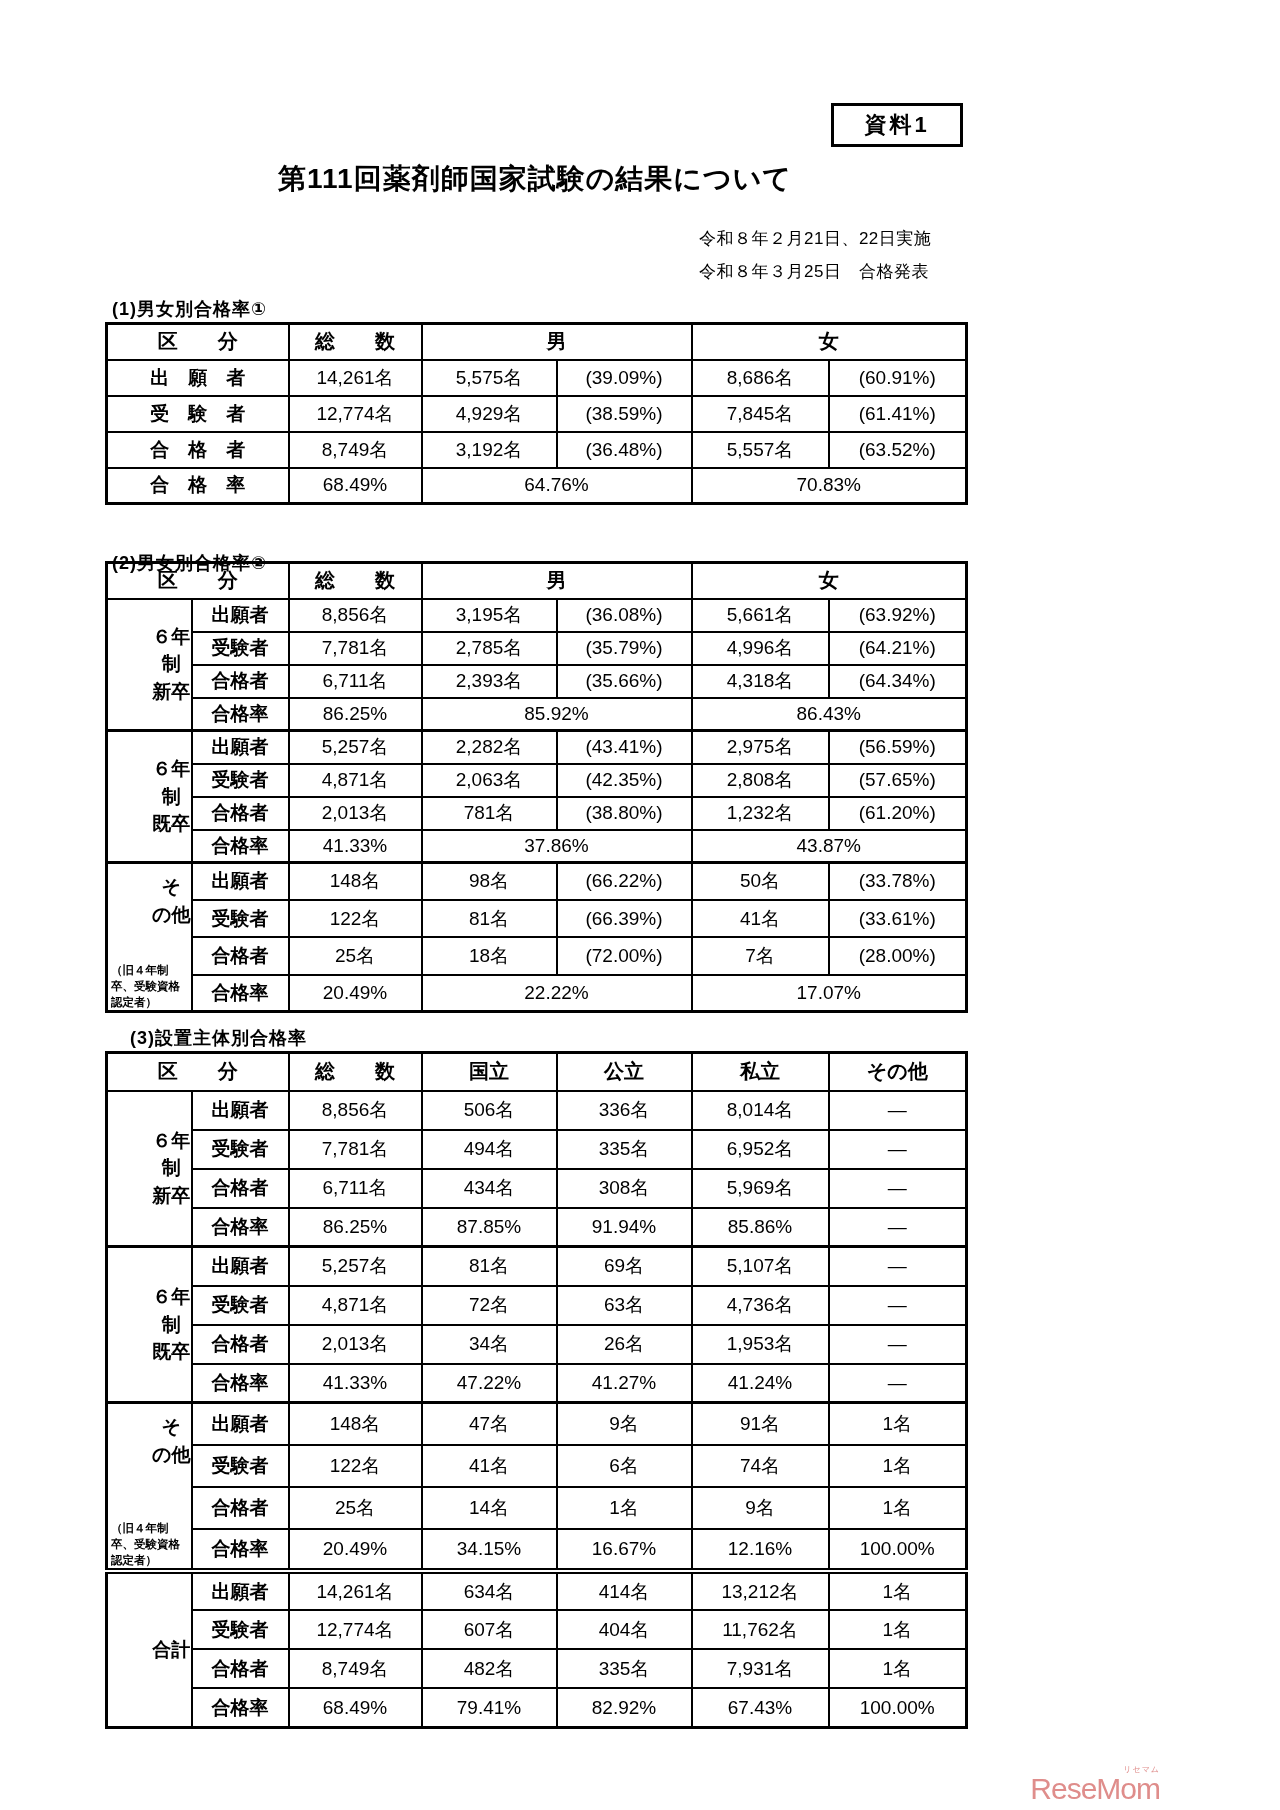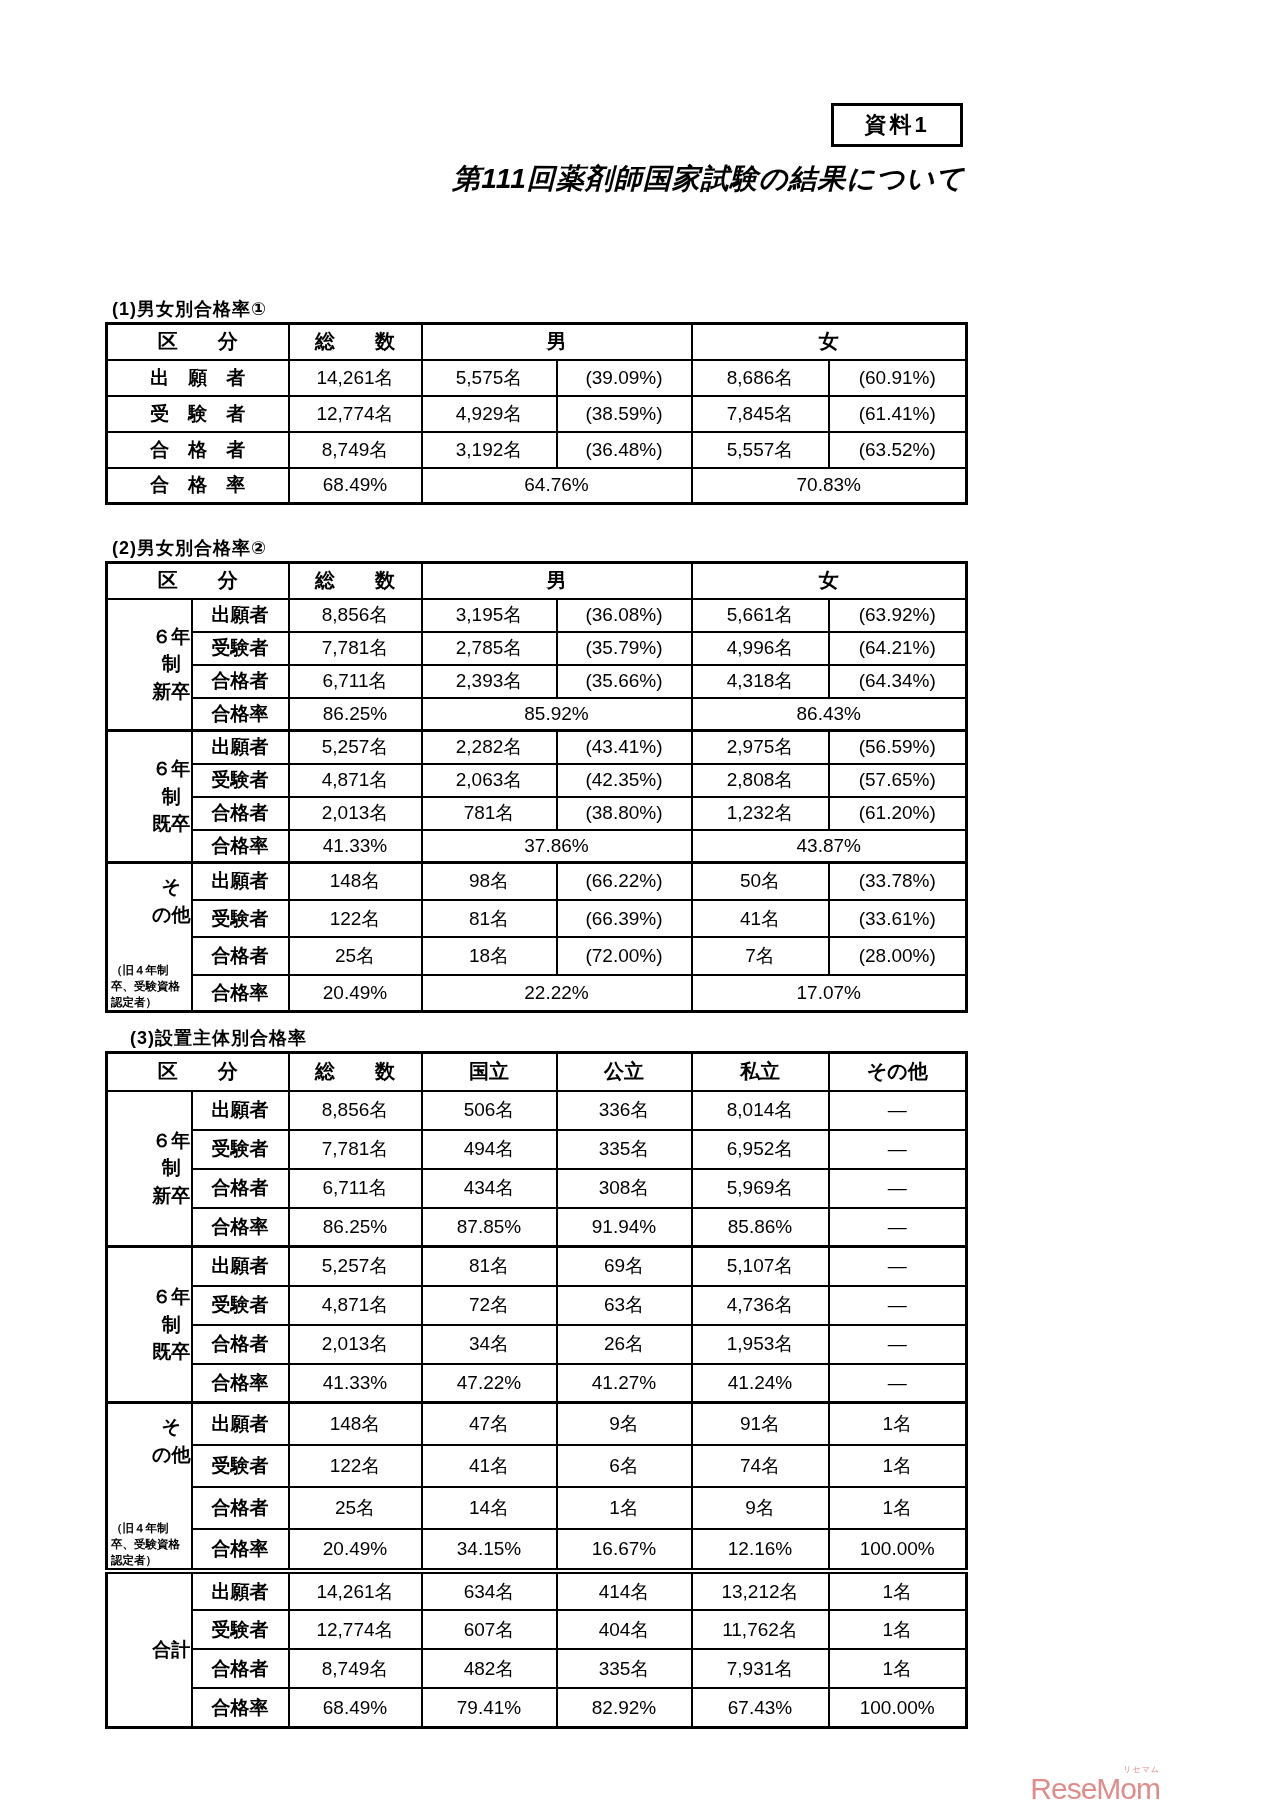--- a/index.html
+++ b/index.html
@@ -8,28 +8,28 @@
     font-family:"Liberation Sans","DejaVu Sans",sans-serif; color:#000;
     overflow:hidden;
   }
   .badge {
     position:absolute; top:103px; left:831px; width:126px; height:38px;
     border:3px solid #000; display:flex; align-items:center; justify-content:center;
     font-size:22px; font-weight:bold; letter-spacing:3px;
   }
   .title {
     position:absolute; top:160px; left:105px; width:860px; margin:0;
-    text-align:right; font-size:28px; font-weight:bold; letter-spacing:1px;font-style:italic;
+    text-align:center; font-size:28px; font-weight:bold; letter-spacing:1px;
   }
   .dates {
     position:absolute; top:222px; left:699px;
     font-size:17px; line-height:1.95; letter-spacing:0.5px;
   }
   .sec-label { position:absolute; left:112px; font-size:18px; font-weight:bold; letter-spacing:1px; }
-  .lbl1 { top:297px; } .lbl2 { top:536px; } .lbl3 { top:1026px;margin-left:18px; }
+  .lbl1 { top:297px; } .lbl2 { top:551px; } .lbl3 { top:1026px;margin-left:18px; }
 
   table.tbl {
     position:absolute; left:105px; width:860px;
     border-collapse:collapse; table-layout:fixed;
     border:3px solid #000;
   }
   .t1 { top:322px; } .t2 { top:561px; } .t3 { top:1051px; }
   .tbl td {
     border:2px solid #000; text-align:center; vertical-align:middle;
     font-size:19px; padding:0; overflow:hidden; white-space:nowrap;
@@ -55,20 +55,24 @@
   .wm-kana { font-size:8px; letter-spacing:1px; line-height:1; }
   .wm-logo { font-size:30px; font-weight:normal; line-height:1; letter-spacing:-1px; }
 </style>
 </head>
 <body>
 
 <div class="page">
 
   <div class="badge">資料1</div>
   <h1 class="title">第111回薬剤師国家試験の結果について</h1>
+  <div class="dates">
+    <div>令和８年２月21日、22日実施</div>
+    <div>令和８年３月25日　合格発表</div>
+  </div>
 
   <div class="sec-label lbl1">(1)男女別合格率①</div>
   <table class="tbl t1">
     <colgroup>
         <col style="width:182px">
         <col style="width:133px">
         <col style="width:135px">
         <col style="width:135px">
         <col style="width:137px">
         <col style="width:138px">

